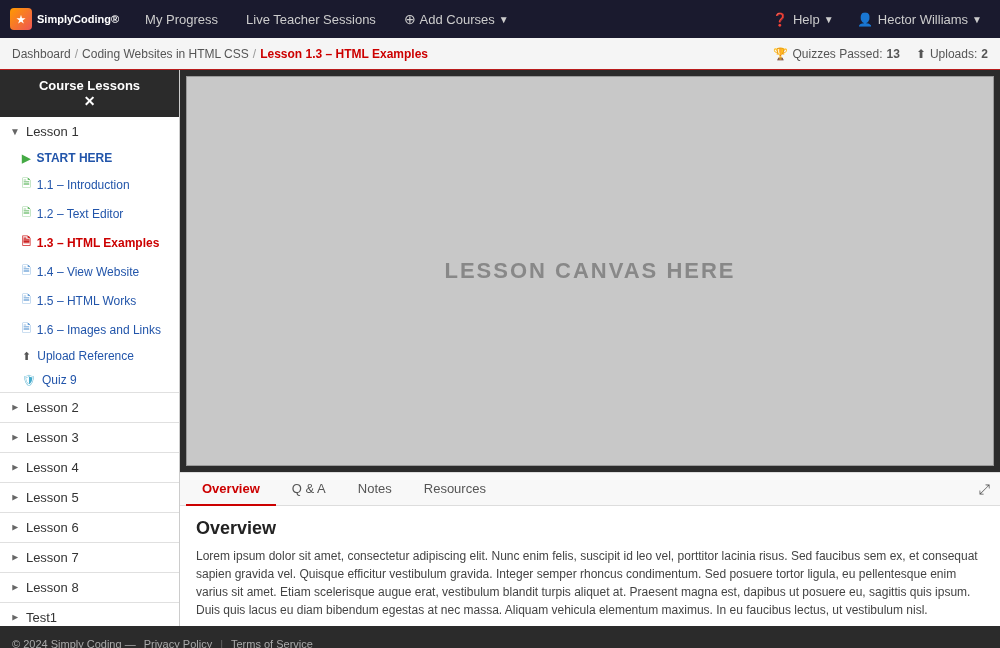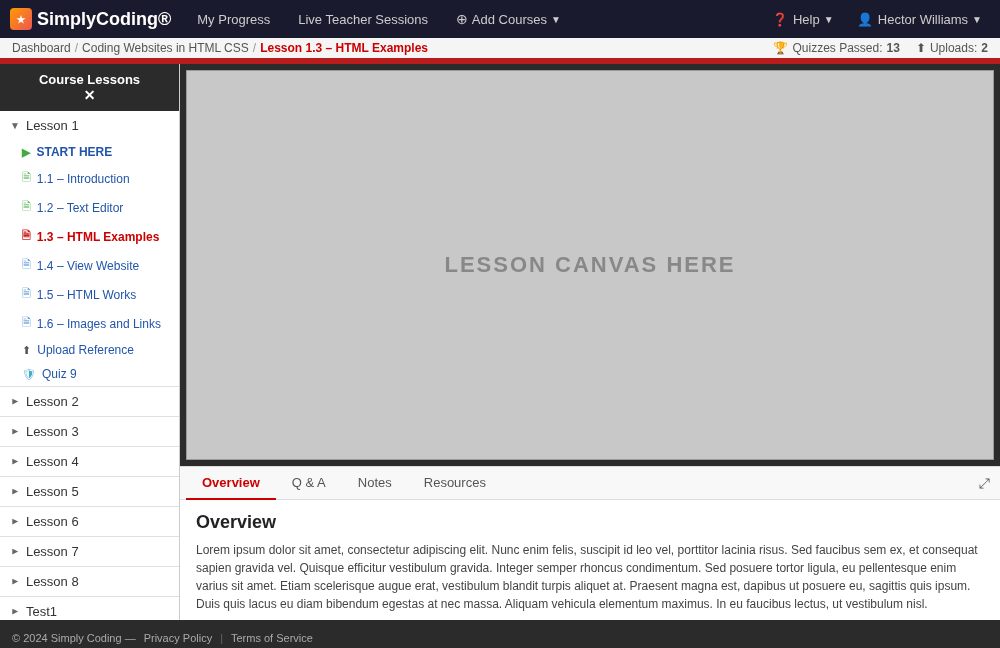--- a/index.html
+++ b/index.html
@@ -49,22 +49,22 @@
       color: #ccc;
       font-size: 13px;
       display: flex; align-items: center; gap: 4px;
       cursor: pointer;
       padding: 0 8px;
     }
 
     
     #breadcrumb {
       background: #f5f5f5;
-      border-bottom: 6px solid #b91c1c;
-      height: 26px;
+      border-bottom: 1px solid #b91c1c;
+      height: 32px;
       display: flex;
       align-items: center;
       padding: 0 12px;
       font-size: 12px;
       gap: 4px;
     }
     .breadcrumb-link { color: #555; cursor: pointer; }
     .breadcrumb-sep { color: #999; }
     .breadcrumb-current { color: #c00; font-weight: bold; }
 
@@ -221,21 +221,21 @@
     }
     .footer-link { color: #aaa; cursor: pointer; }
     .footer-sep { color: #666; }
   </style>
 </head>
 <body>
 
 <div id="top-nav">
   <div id="logo-area">
     <div id="logo-icon">★</div>
-    <span id="logo-text" style="color:white;font-size:18px;font-weight:bold;">SimplyCoding®</span>
+    <span id="logo-text" style="color:white;font-size:11px;font-weight:bold;">SimplyCoding®</span>
   </div>
   <a class="nav-link">My Progress</a>
   <a class="nav-link">Live Teacher Sessions</a>
   <a class="nav-link add-courses">
     <span style="font-size:14px;">⊕</span>
     <span>Add Courses</span>
     <span style="font-size:10px;">▼</span>
   </a>
   <div class="nav-right">
     <div class="nav-right-btn">

